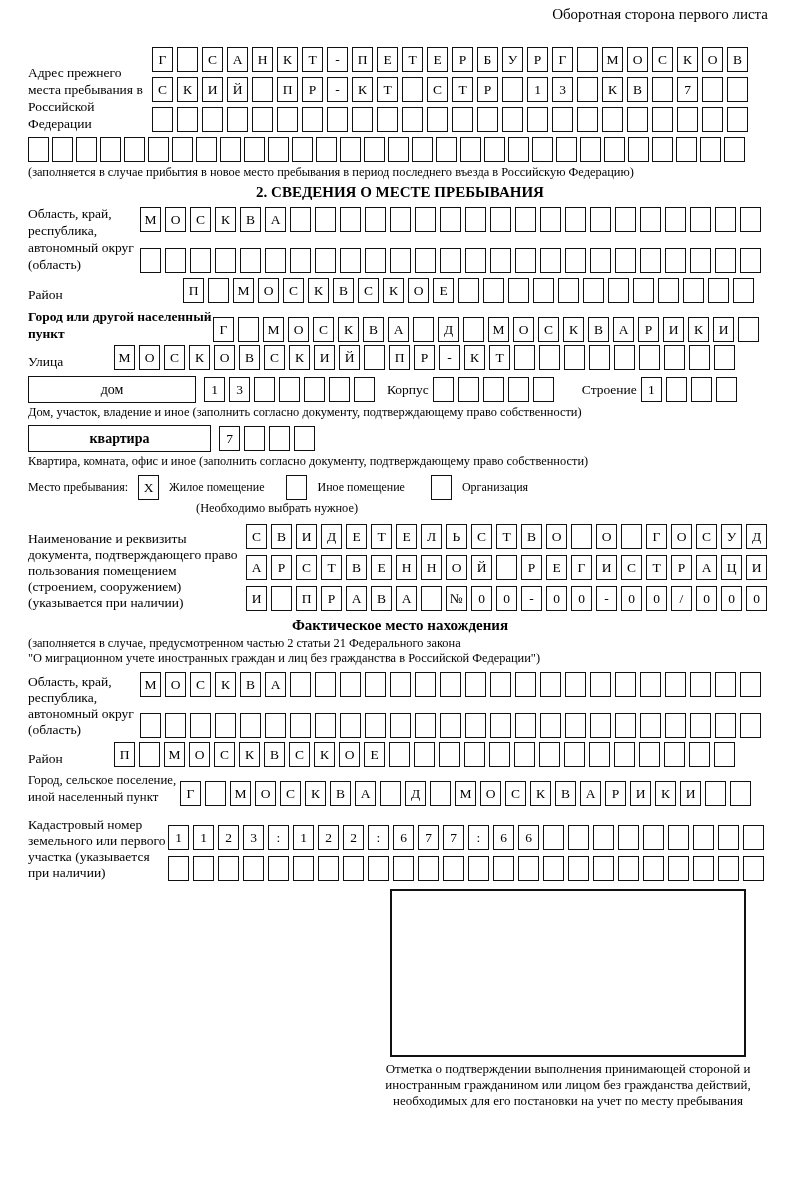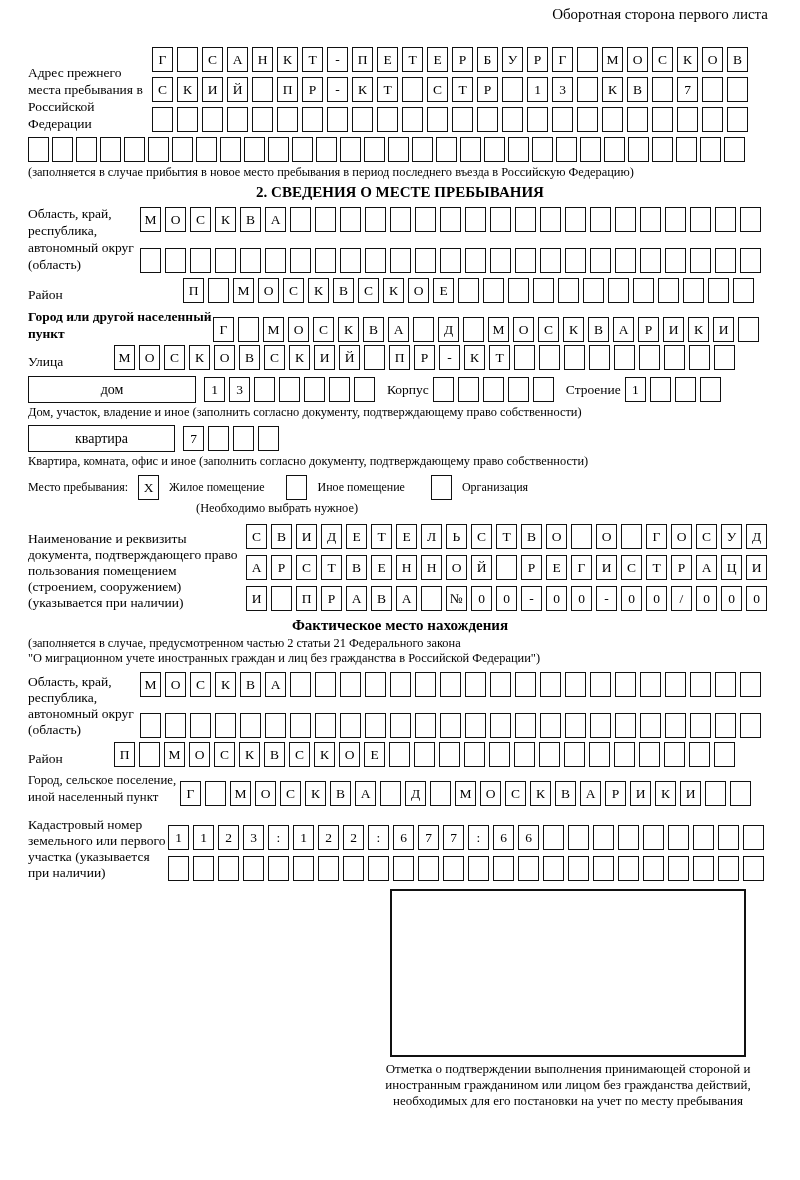--- a/index.html
+++ b/index.html
@@ -310,32 +310,32 @@
         <span class="cell"></span>
       </div>
     <div class="lbl" style="margin-left:12px;">Корпус</div>
     <div class="cells" style="margin-left:4px;">
         <span class="cell"></span>
         <span class="cell"></span>
         <span class="cell"></span>
         <span class="cell"></span>
         <span class="cell"></span>
       </div>
-    <div class="lbl" style="margin-left:12px;">Строение</div>
+    <div class="lbl" style="margin-left:28px;">Строение</div>
     <div class="cells" style="margin-left:4px;">
         <span class="cell">1</span>
         <span class="cell"></span>
         <span class="cell"></span>
         <span class="cell"></span>
       </div>
   </div>
   <div class="note mt2">Дом, участок, владение и иное (заполнить согласно документу, подтверждающему право собственности)</div>
 
   <div class="row mt5" style="align-items:center;">
-    <div class="widebox" style="width:147px;">квартира</div>
+    <div class="widebox" style="width:183px;font-weight:bold;">квартира</div>
     <div class="cells" style="margin-left:8px;">
         <span class="cell">7</span>
         <span class="cell"></span>
         <span class="cell"></span>
         <span class="cell"></span>
       </div>
   </div>
   <div class="note mt2">Квартира, комната, офис и иное (заполнить согласно документу, подтверждающему право собственности)</div>
 
   <div class="row mt6" style="align-items:center;gap:10px;">

